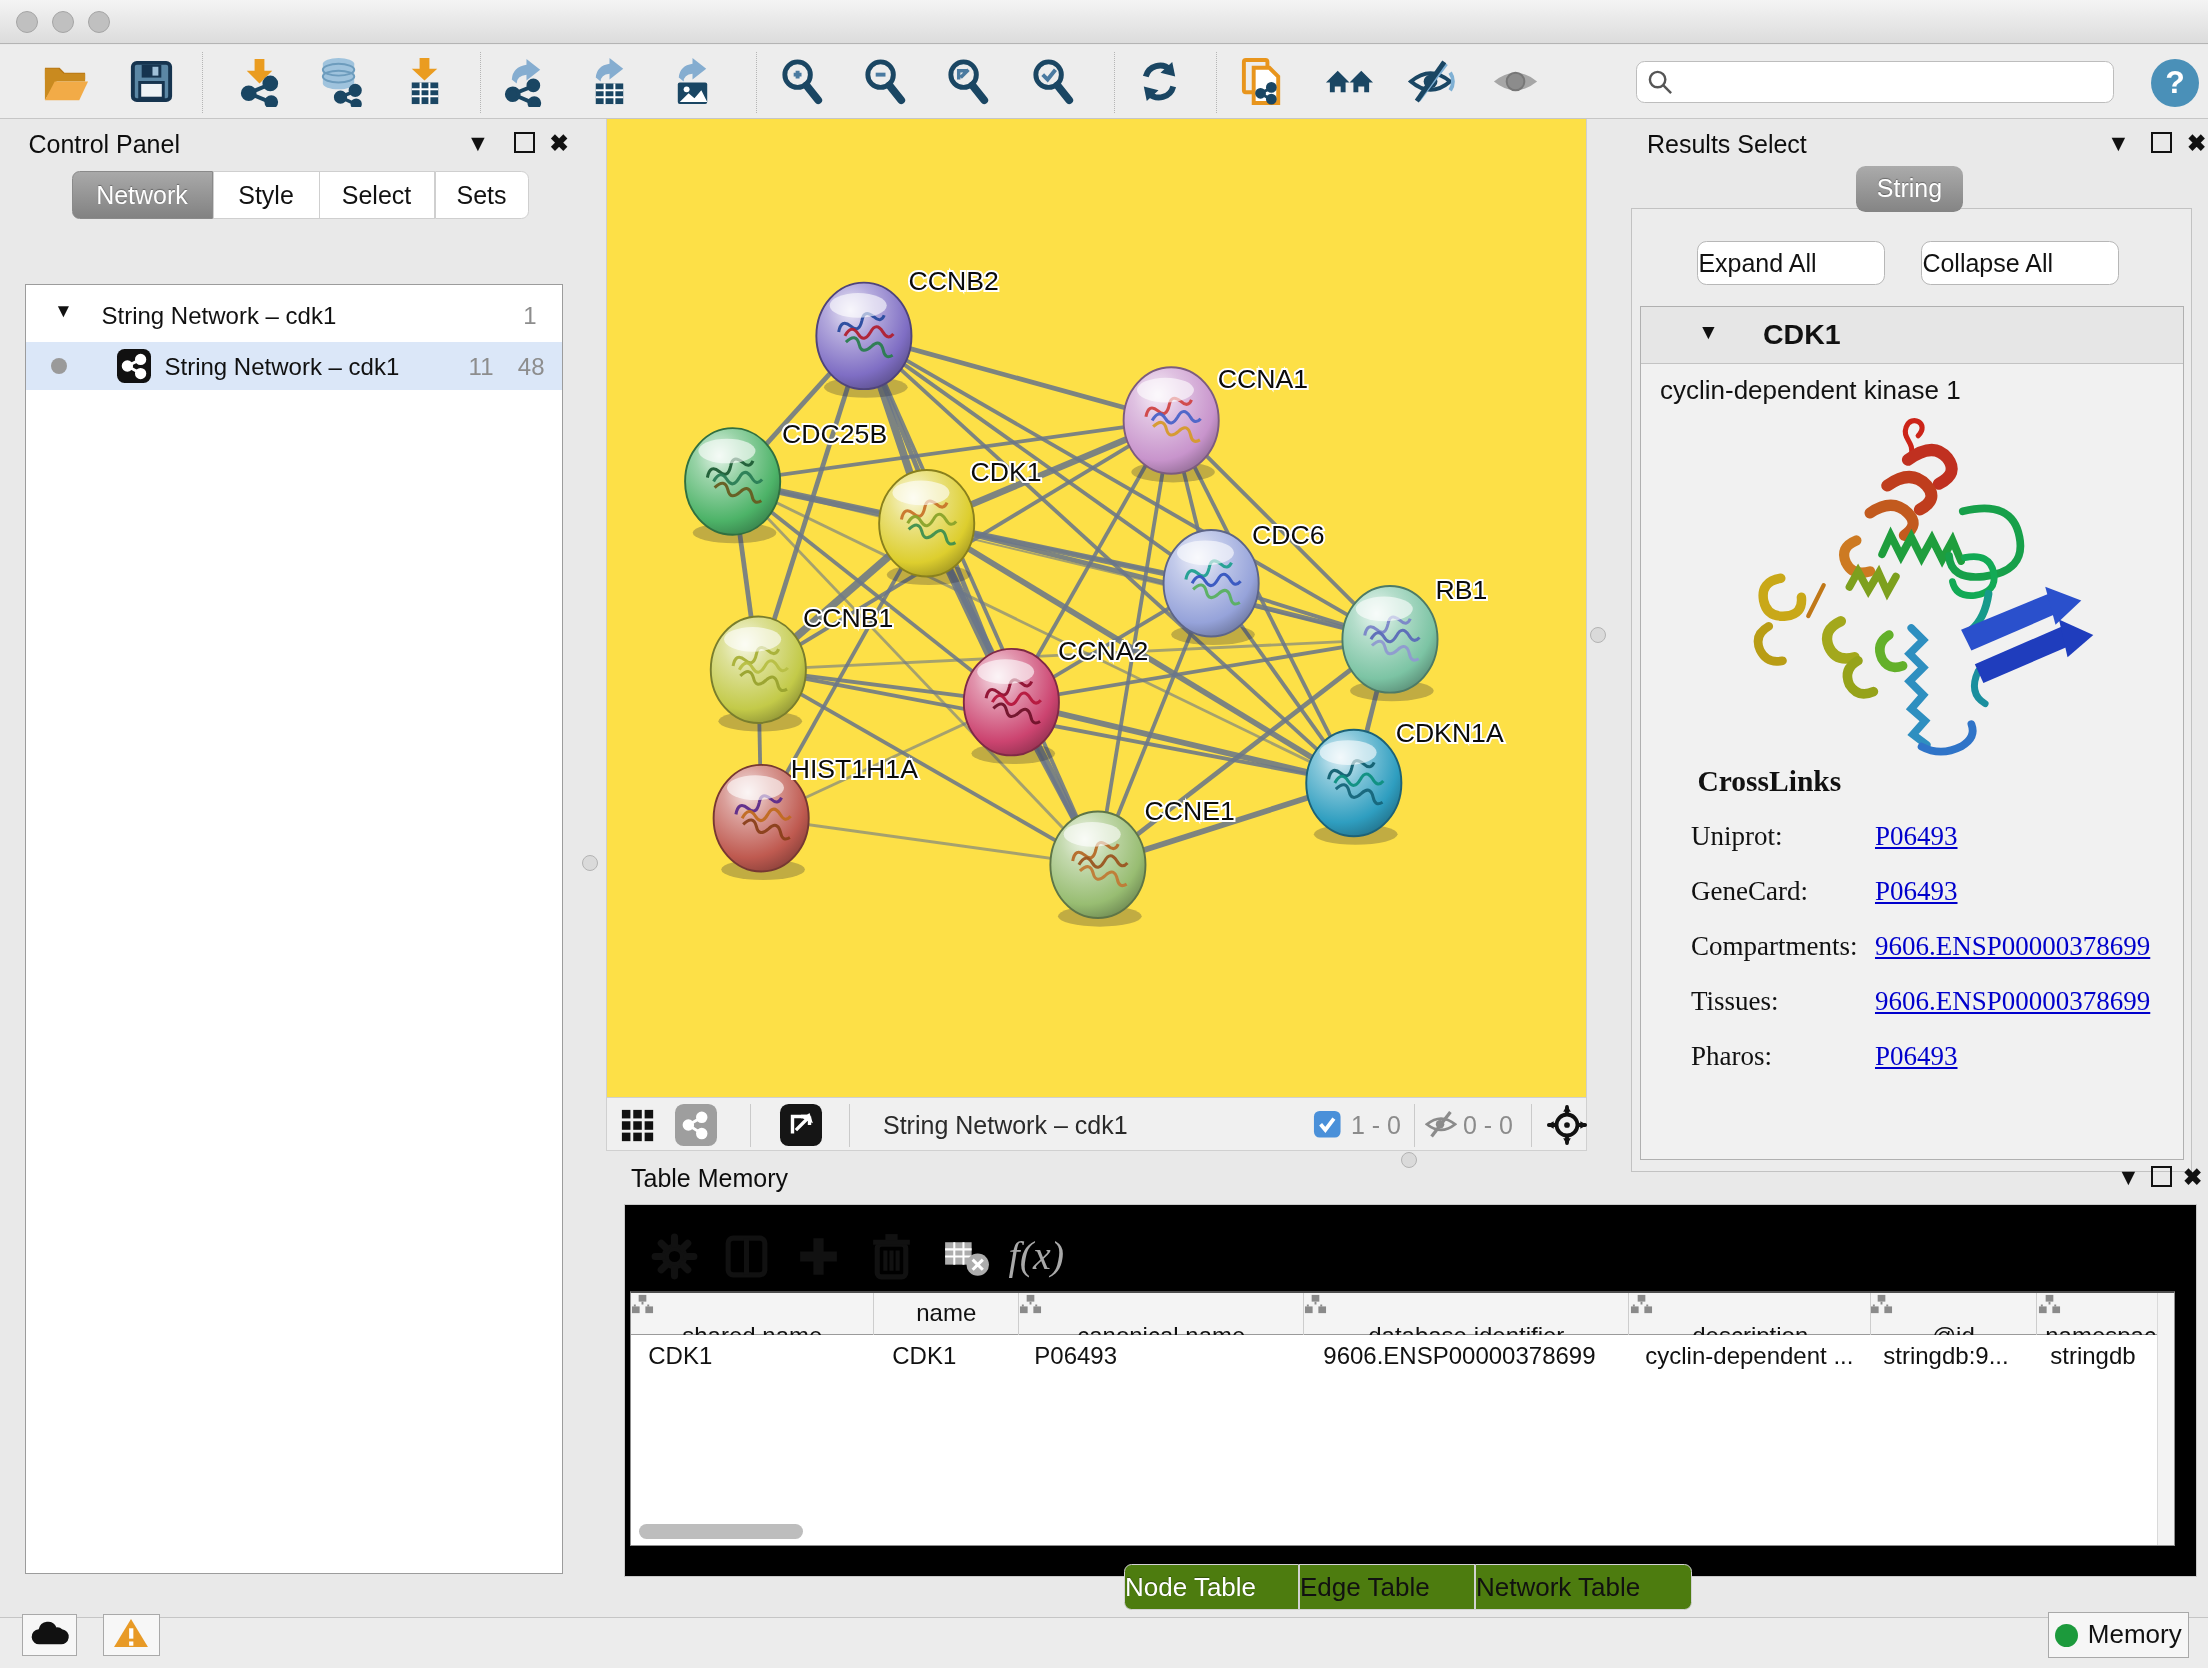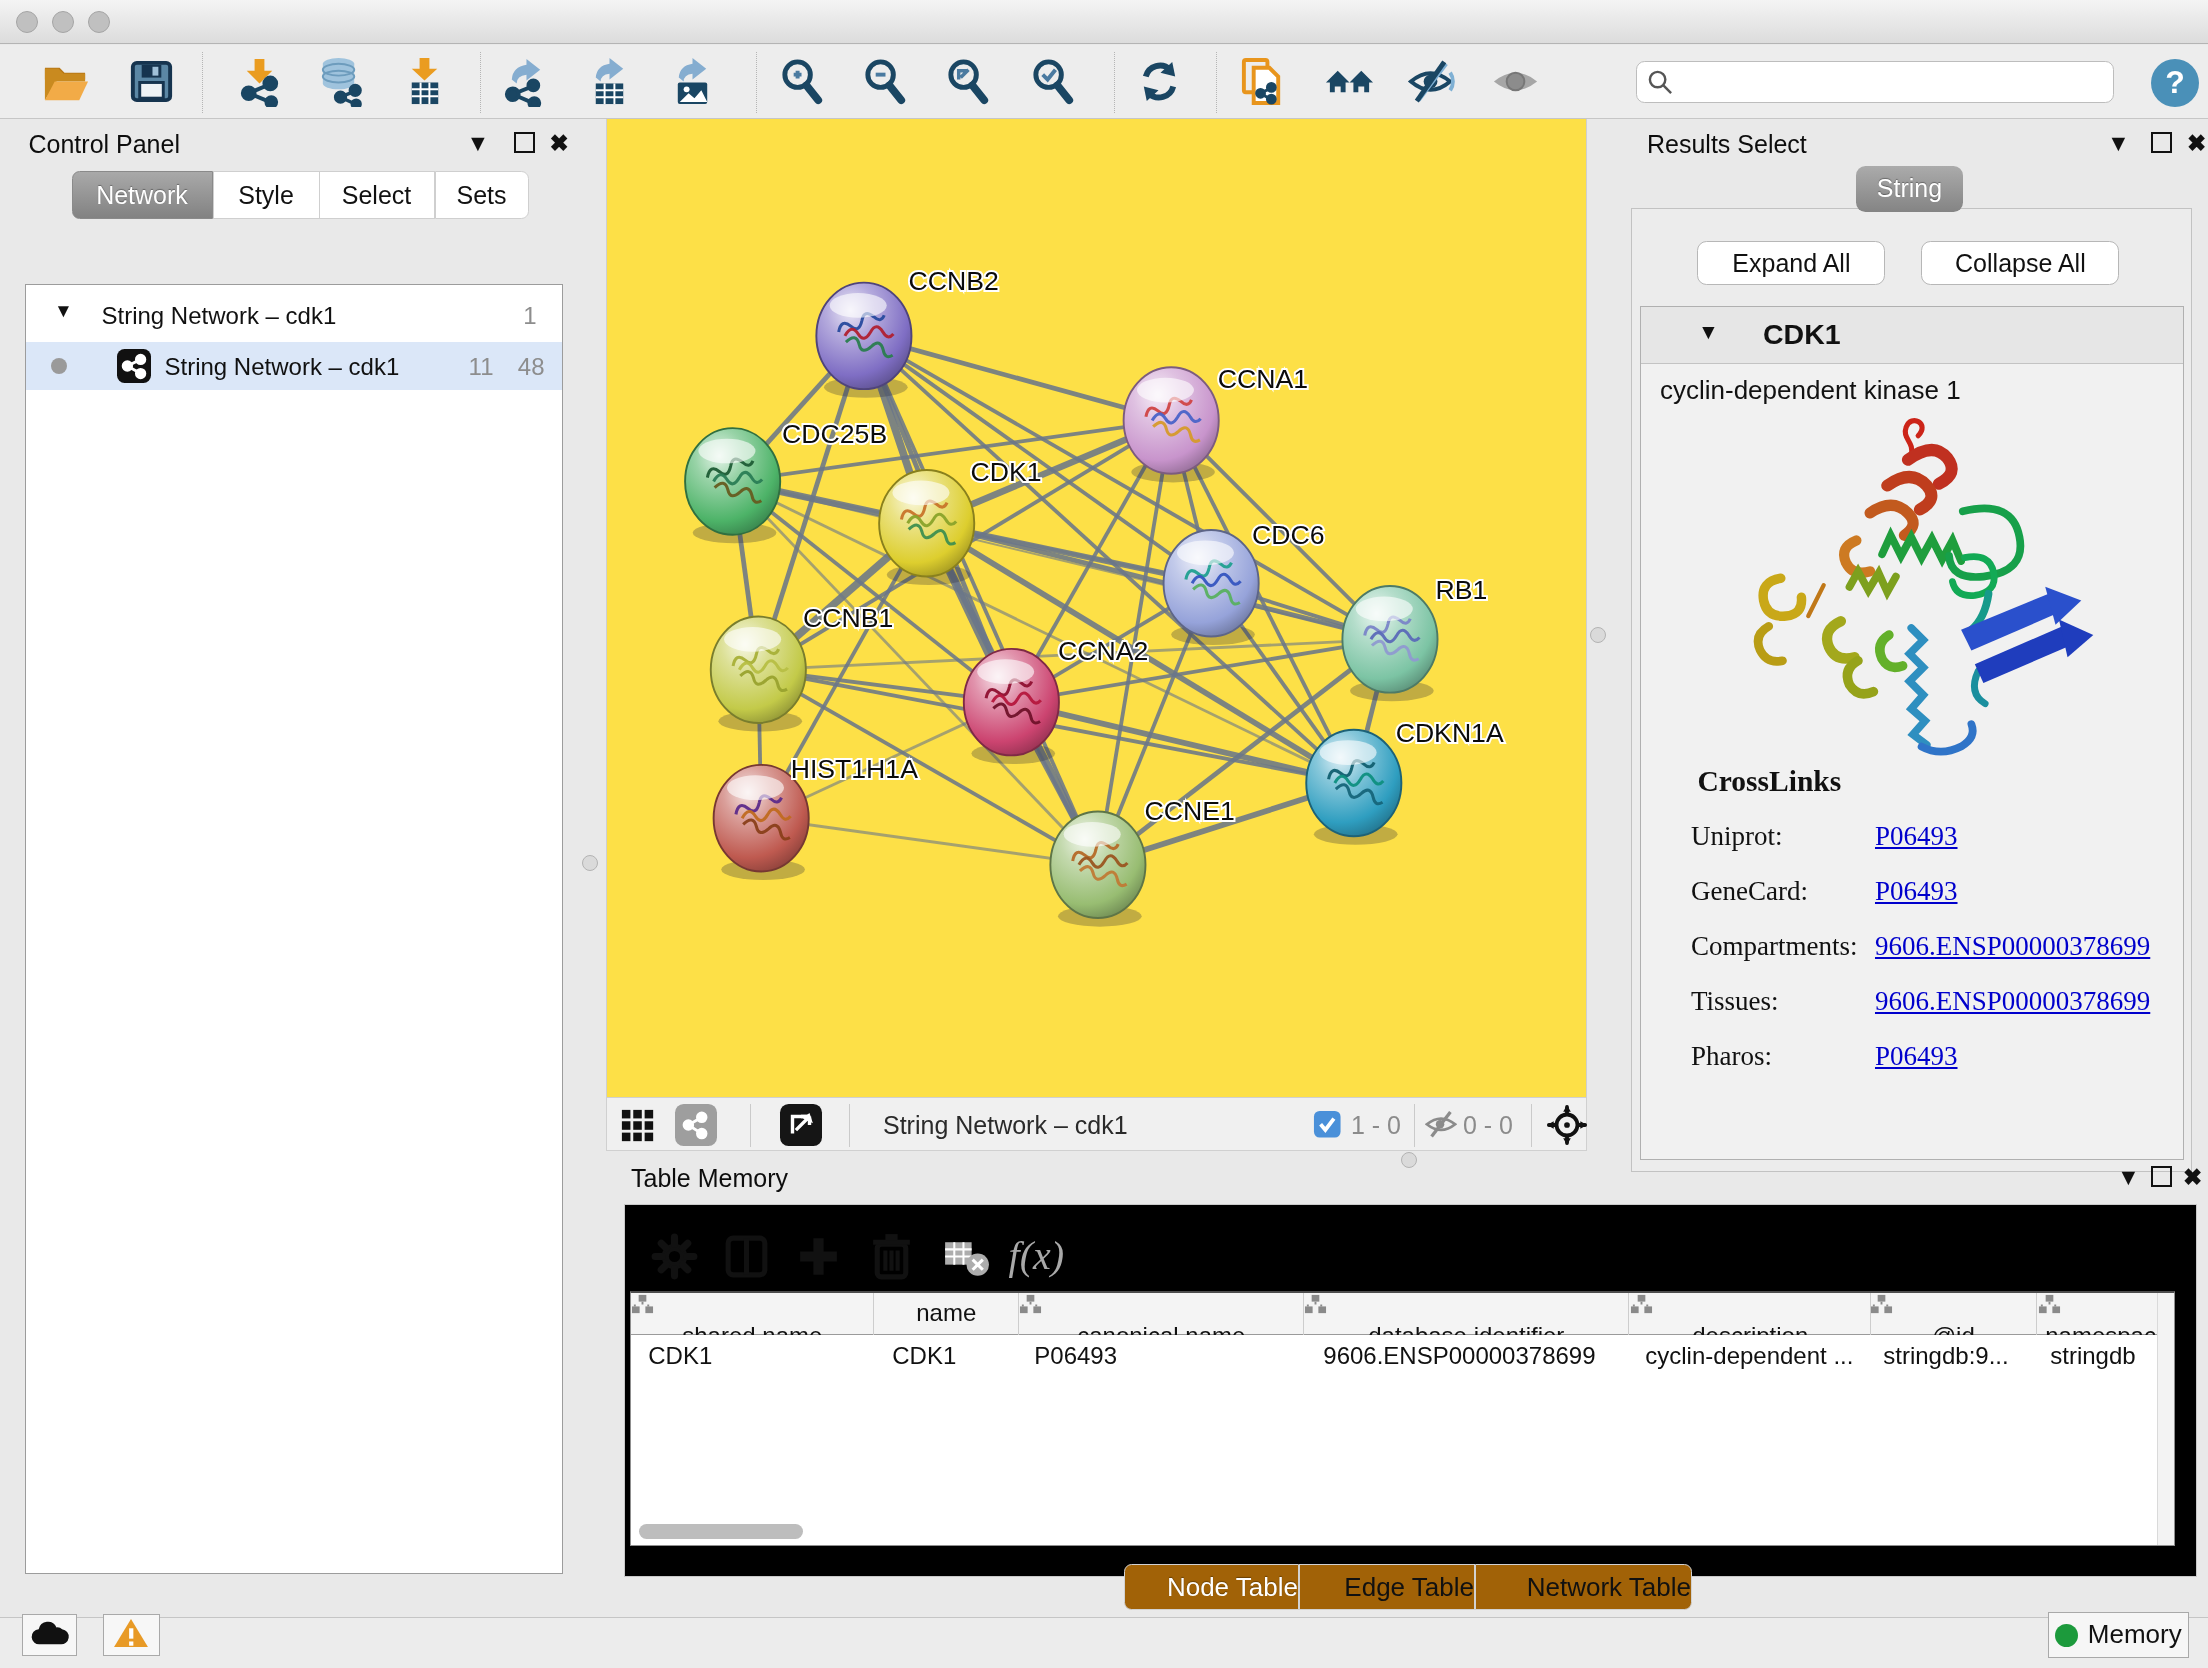--- a/index.html
+++ b/index.html
@@ -59,21 +59,21 @@
   
   .splitdot { position:absolute; width:16px; height:16px; border-radius:50%; background:#dadada; border:1px solid #b3b3b3; }
 
   
   .results-panel { position:absolute; left:1620px; top:122px; width:584px; height:1056px; }
   .string-tab { position:absolute; left:236px; top:44px; width:107px; height:46px; border-radius:9.5px;
     background:linear-gradient(#ababab,#848484); color:#fff; font-size:25px; text-align:center; line-height:44px;
     text-shadow:0 -1px 1px rgba(0,0,0,.35); z-index:2; }
   .rp-box { position:absolute; left:11.4px; top:86px; width:561px; height:964px; background:#ececec; border:1px solid #c2c2c2; }
   .rp-btn { position:absolute; top:32px; height:44px; background:#fff; border:1px solid #b7b7b7; border-radius:9.5px;
-    font-size:25px; text-align:center; line-height:42px; }
+    font-size:25px; text-align:left; line-height:42px; }
   .rp-section { position:absolute; left:7.6px; top:97px; width:544px; height:854px; background:#f1f1f1; border:1px solid #b0b0b0; }
   .rp-sec-hdr { position:absolute; left:0; top:0; width:100%; height:57px; background:#e6e6e6; border-bottom:1px solid #c3c3c3; }
   .rp-gene { position:absolute; left:122px; top:11.4px; font-size:28.5px; font-weight:bold; }
   .rp-desc { position:absolute; left:19px; top:68px; font-size:26px; }
   .serif { font-family:"Liberation Serif",serif; }
   .xl-title { position:absolute; left:28.5px; top:458px; font-size:29.5px; font-weight:bold;margin-left:28px; }
   .xl-label { position:absolute; left:50px; font-size:27px; }
   .xl-value { position:absolute; left:234px; font-size:27px; color:#0000cc; text-decoration:underline; }
 
   
@@ -83,22 +83,22 @@
   .fx { position:absolute; font-family:"Liberation Serif",serif; font-style:italic; font-size:40px; color:#a9a9a9; top:27px; }
   .tp-table { position:absolute; left:5.7px; top:86px; width:1545px; height:255px; background:#fff;
     border:1px solid #8f8f8f; border-top:2.9px solid #4d4d4d; }
   .th-row { position:absolute; left:0; top:0; height:42px; width:100%; background:#f4f4f4; border-bottom:1.9px solid #9a9a9a; }
   .th { position:absolute; top:0; height:42px; border-right:1px solid #cdcdcd; text-align:center; font-size:24px;
     line-height:40px; overflow:hidden; white-space:nowrap; }
   .th svg { vertical-align:-3.8px; margin-right:9.5px; }
   .td { position:absolute; top:49px; font-size:24px; white-space:nowrap; overflow:hidden; }
   .hscroll { position:absolute; left:7.6px; bottom:5.7px; width:164px; height:15px; border-radius:7.6px; background:#bdbdbd; }
   .vscroll { position:absolute; right:0; top:0; bottom:0; width:17px; background:#f3f3f3; border-left:1px solid #dadada; }
-  .tp-tab { position:absolute; top:406px; height:46px; font-size:26px; text-align:right; line-height:44px;
-    background:#a16207; border:1px solid #d2d2d2; }
+  .tp-tab { position:absolute; top:406px; height:46px; font-size:26px; text-align:left; line-height:44px;
+    background:#4d7c0f; border:1px solid #d2d2d2; }
 
   
   .statusbar { position:absolute; left:0; top:1617px; width:2208px; height:51px; background:#ececec; border-top:1px solid #c5c5c5; }
   .sb-btn { position:absolute; top:-3.8px; height:42px; background:#f7f7f7; border:1.9px solid #a9a9a9; }
   .memory-btn { position:absolute; left:2048px; top:-5.7px; width:141px; height:46px; background:#f6f6f6;
     border:1.9px solid #a9a9a9; font-size:26px; text-align:center; line-height:42px; }
   .memdot { display:inline-block; width:23px; height:23px; border-radius:50%; background:#1c9a3c; vertical-align:-3.8px; margin-right:9.5px; }
 </style>
 </head>
 <body>

